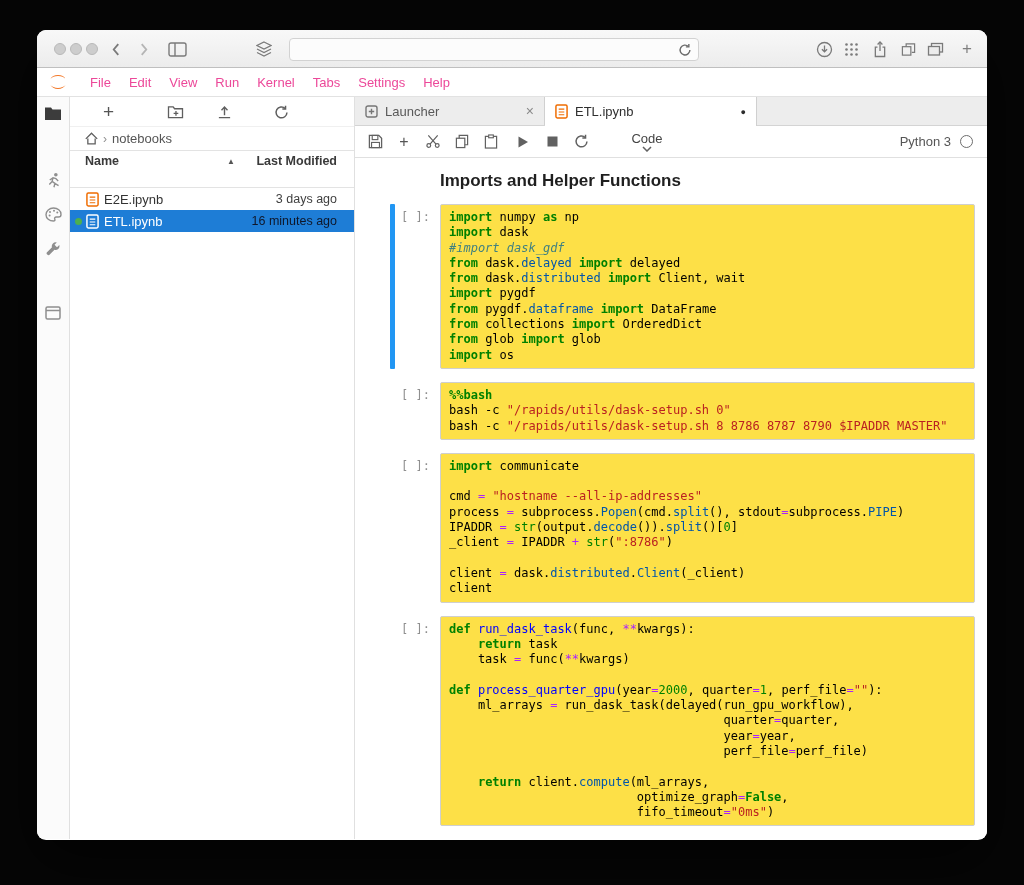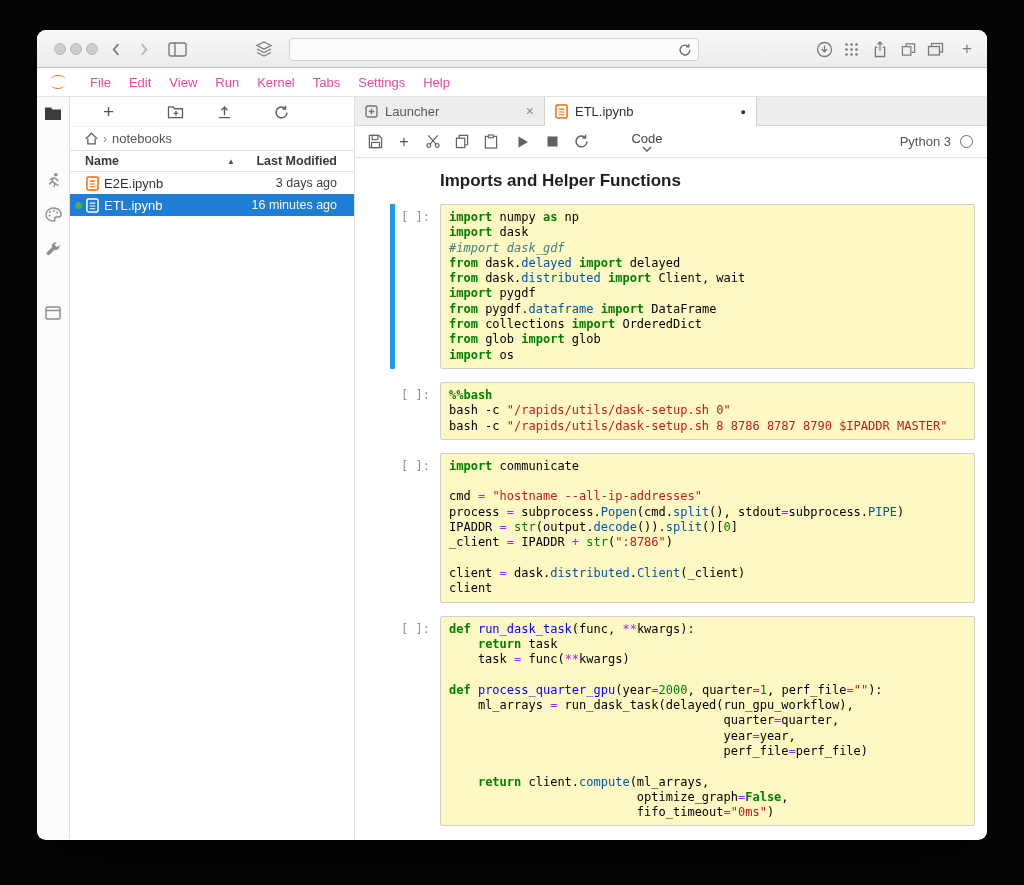--- a/index.html
+++ b/index.html
@@ -38,31 +38,31 @@
 
   
   .file-browser{width:285px;background:#fff;border-right:1px solid #e0e0e0;font-size:13px;}
   .fb-toolbar{position:relative;height:30px;border-bottom:1px solid #f0f0f0;color:#5f5f5f;}
   .fb-btn{position:absolute;top:5px;height:20px;display:flex;align-items:center;justify-content:center;
     background:none;border:none;color:#5f5f5f;cursor:default;}
   .fb-plus{left:33px;font-size:19px;color:#555;}
   .fb-newfolder{left:97px}.fb-upload{left:147px}.fb-refresh{left:204px}
   .fb-breadcrumb{height:23px;display:flex;align-items:center;padding-left:15px;color:#555;}
   .fb-breadcrumb .sep{margin:0 5px;color:#909090;font-size:12px;}
-  .fb-header{position:relative;height:22px;border-top:1px solid #e3e3e3;border-bottom:1px solid #e3e3e3;
+  .fb-header{position:relative;height:38px;border-top:1px solid #e3e3e3;border-bottom:1px solid #e3e3e3;
     font-size:12.5px;font-weight:700;color:#3a3a3a;}
   .h-name{position:absolute;left:15px;top:3px;}
   .h-sort{position:absolute;left:157px;top:6px;font-size:8px;color:#555;}
   .h-mod{position:absolute;right:17px;top:3px;}
   .fb-row{position:relative;height:22px;display:flex;align-items:center;
     padding:0 17px 0 16px;color:#333;}
   .fb-row .f-name{margin-left:5px;}
   .fb-row .f-mod{margin-left:auto;font-size:12.5px;color:#3f3f3f;}
   .fb-row.selected{background:#1E7DD6;color:#fff;}
-  .fb-row.selected .f-mod{color:#fef9c3;}
+  .fb-row.selected .f-mod{color:#0f172a;}
   .icon-nbfile{color:#EF6C00;display:flex;}
   .fb-row.selected .icon-nbfile{color:#fff;}
   .run-dot{position:absolute;left:5px;top:8px;width:7px;height:7px;border-radius:50%;background:#4CAF50;}
 
   
   .dock{flex:1;display:flex;flex-direction:column;min-width:0;}
   .tab-bar{height:29px;background:#ededed;border-bottom:1px solid #d4d4d4;display:flex;}
   .tab{display:flex;align-items:center;padding:0 10px;font-size:13px;color:#595959;
     border-right:1px solid #d0d0d0;}
   .tab .tab-label{margin-left:7px;}
@@ -83,21 +83,21 @@
   .kernel-status{width:13px;height:13px;border:1.5px solid #6d6d6d;border-radius:50%;margin-left:9px;}
 
   
   .nb-area{flex:1;background:#fff;overflow:hidden;}
   .nb-heading{margin:12px 12px 12px 85px;font-size:17px;line-height:22px;font-weight:700;color:#1f1f1f;}
   .nb-cell{display:flex;margin:0 12px 13px 0;padding-left:35px;}
   .collapser{width:5px;background:transparent;border-radius:1px;}
   .nb-cell.selected .collapser{background:#2196F3;}
   .prompt{width:40px;text-align:right;padding:6px 5px 0 0;
     font:12px/15.3px "DejaVu Sans Mono",monospace;color:#8f8f8f;}
-  .cell-input{flex:1;margin-left:5px;background:#fef9c3;border:1px solid #cfcfcf;
+  .cell-input{flex:1;margin-left:5px;background:#fde047;border:1px solid #cfcfcf;
     border-radius:2px;padding:5px 8px;overflow:hidden;}
   .cm-line{font:12px/15.3px "DejaVu Sans Mono",monospace;white-space:pre;color:#000;}
   .tok-kw{color:#008000;font-weight:bold}
   .tok-bi{color:#008000}
   .tok-nu{color:#008000}
   .tok-mg{color:#008000;font-weight:bold}
   .tok-cm{color:#408080;font-style:italic}
   .tok-st{color:#BA2121}
   .tok-op{color:#AA22FF}
   .tok-pr{color:#0055AA}

